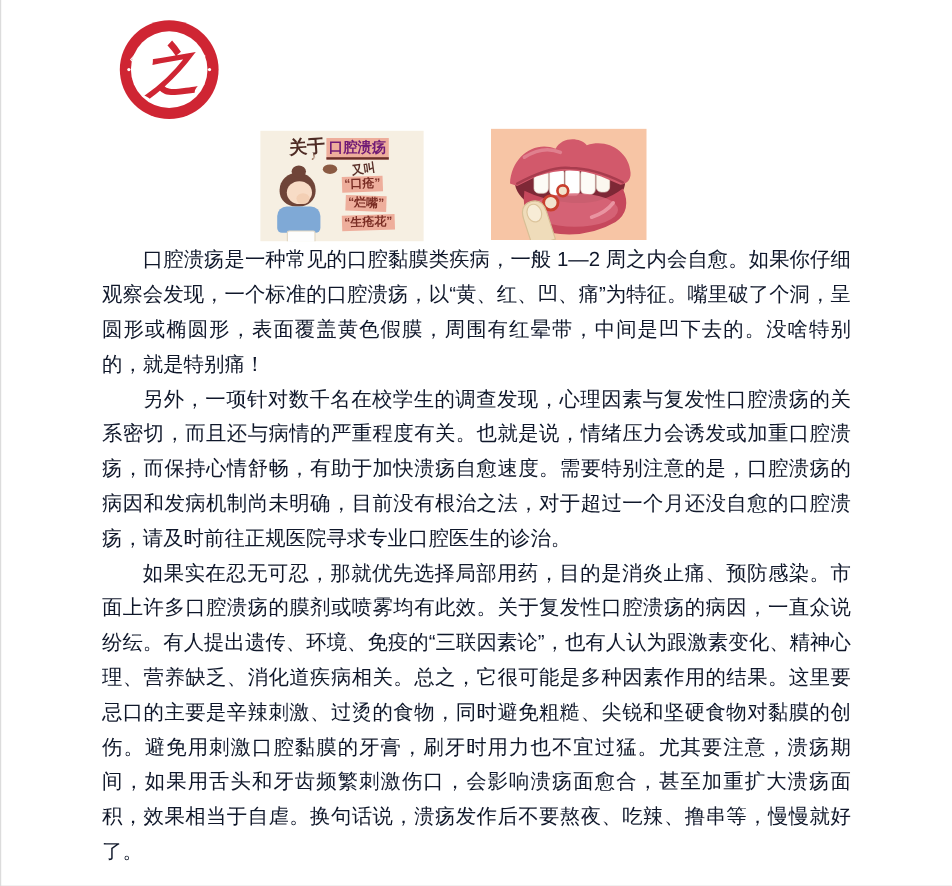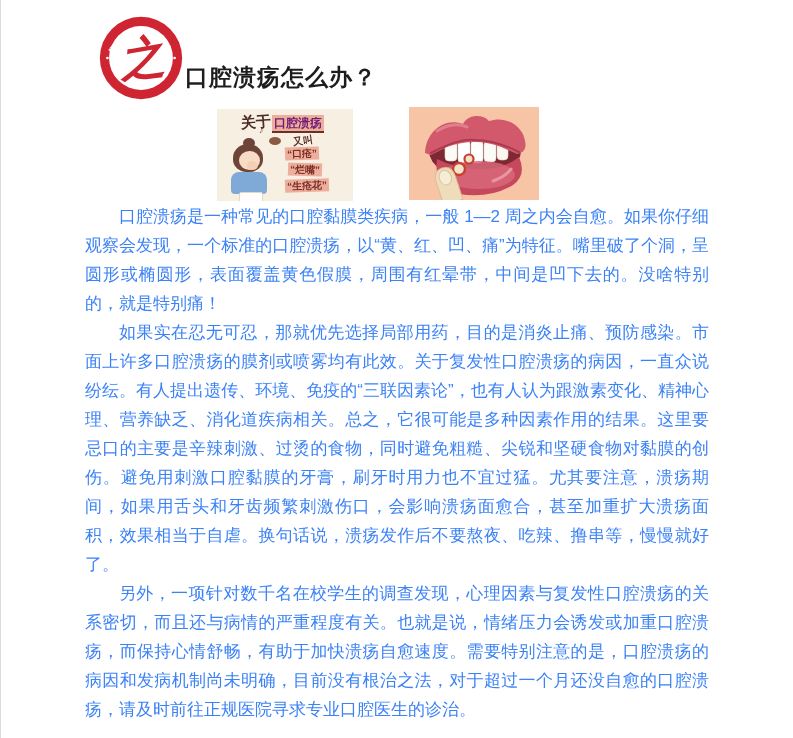--- a/index.html
+++ b/index.html
@@ -46,21 +46,21 @@
   .woman .hair{position:absolute;left:10px;top:7px;width:30px;height:28px;background:#6f4438;border-radius:50% 50% 45% 45%;}
   .woman .bun{position:absolute;left:20px;top:1px;width:12px;height:10px;background:#6f4438;border-radius:50%;}
   .woman .face{position:absolute;left:16px;top:14px;width:21px;height:19px;background:#f8dcc6;border-radius:50%;}
   .woman .hand{position:absolute;left:24px;top:24px;width:11px;height:9px;background:#f3cfb4;border-radius:50%;}
   .woman .body{position:absolute;left:8px;top:35px;width:36px;height:22px;background:#7fa9d6;border-radius:8px 8px 4px 4px;}
   .woman .skirt{position:absolute;left:16px;top:55px;width:22px;height:9px;background:#fdfdfd;border:1px solid #e2d7c4;border-radius:2px;}
   .fig-lips{position:absolute;left:408px;top:107px;width:130px;height:93px;overflow:hidden;}
   
   .article{
     position:absolute;left:84px;top:202px;width:624px;
-    font-size:17px;line-height:29px;text-align:justify;color:#3b82f6;
+    font-size:17px;line-height:29px;text-align:justify;color:#0f172a;
   }
   .article p{margin:0;text-indent:2em;}
 </style>
 </head>
 <body>
 
 <div class="page">
 
   <div class="logo">
     <svg viewBox="0 0 100 100" width="84" height="84">
@@ -75,21 +75,20 @@
       <text font-size="10" font-weight="bold" fill="#ffffff" letter-spacing="2">
         <textPath href="#arcTop" startOffset="50%" text-anchor="middle">暖民心 在行动</textPath>
       </text>
       <text font-size="5.5" font-weight="bold" fill="#ffffff" letter-spacing="1">
         <textPath href="#arcBottom" startOffset="50%" text-anchor="middle">MA AN SHAN MIN SHENG</textPath>
       </text>
       <text x="50" y="69" font-size="54" font-weight="bold" fill="#cf2533" text-anchor="middle" transform="rotate(-10 50 50)" font-style="italic">之</text>
     </svg>
   </div>
 
-  <div class="page-title">口腔溃疡怎么办？</div>
 
   <div class="fig-cartoon">
     <div class="cartoon-heading">
       <span class="prefix">关于</span><span class="hl">口腔溃疡</span>
     </div>
     <span class="cartoon-note">♪</span>
     <div class="cartoon-blob"></div>
     <div class="cartoon-also">又叫</div>
     <div class="cartoon-labels">
       <span class="lbl">“口疮”</span>
@@ -135,17 +134,17 @@
 
       <g transform="rotate(-18 40 82)">
         <path d="M30,96 L30,72 Q30,60 40,60 Q50,60 50,72 L50,96 Z" fill="#efdcba" stroke="#d8bf96" stroke-width="1"></path>
         <ellipse cx="40" cy="70" rx="6" ry="7.5" fill="#f7ecd6" stroke="#dcc49c" stroke-width="1"></ellipse>
       </g>
     </svg>
   </div>
 
   <div class="article">
     <p>口腔溃疡是一种常见的口腔黏膜类疾病，一般 1—2 周之内会自愈。如果你仔细观察会发现，一个标准的口腔溃疡，以“黄、红、凹、痛”为特征。嘴里破了个洞，呈圆形或椭圆形，表面覆盖黄色假膜，周围有红晕带，中间是凹下去的。没啥特别的，就是特别痛！</p>
+    <p>另外，一项针对数千名在校学生的调查发现，心理因素与复发性口腔溃疡的关系密切，而且还与病情的严重程度有关。也就是说，情绪压力会诱发或加重口腔溃疡，而保持心情舒畅，有助于加快溃疡自愈速度。需要特别注意的是，口腔溃疡的病因和发病机制尚未明确，目前没有根治之法，对于超过一个月还没自愈的口腔溃疡，请及时前往正规医院寻求专业口腔医生的诊治。</p>
     <p>如果实在忍无可忍，那就优先选择局部用药，目的是消炎止痛、预防感染。市面上许多口腔溃疡的膜剂或喷雾均有此效。关于复发性口腔溃疡的病因，一直众说纷纭。有人提出遗传、环境、免疫的“三联因素论”，也有人认为跟激素变化、精神心理、营养缺乏、消化道疾病相关。总之，它很可能是多种因素作用的结果。这里要忌口的主要是辛辣刺激、过烫的食物，同时避免粗糙、尖锐和坚硬食物对黏膜的创伤。避免用刺激口腔黏膜的牙膏，刷牙时用力也不宜过猛。尤其要注意，溃疡期间，如果用舌头和牙齿频繁刺激伤口，会影响溃疡面愈合，甚至加重扩大溃疡面积，效果相当于自虐。换句话说，溃疡发作后不要熬夜、吃辣、撸串等，慢慢就好了。</p>
-    <p>另外，一项针对数千名在校学生的调查发现，心理因素与复发性口腔溃疡的关系密切，而且还与病情的严重程度有关。也就是说，情绪压力会诱发或加重口腔溃疡，而保持心情舒畅，有助于加快溃疡自愈速度。需要特别注意的是，口腔溃疡的病因和发病机制尚未明确，目前没有根治之法，对于超过一个月还没自愈的口腔溃疡，请及时前往正规医院寻求专业口腔医生的诊治。</p>
   </div>
 
 </div>
 
 </body></html>

